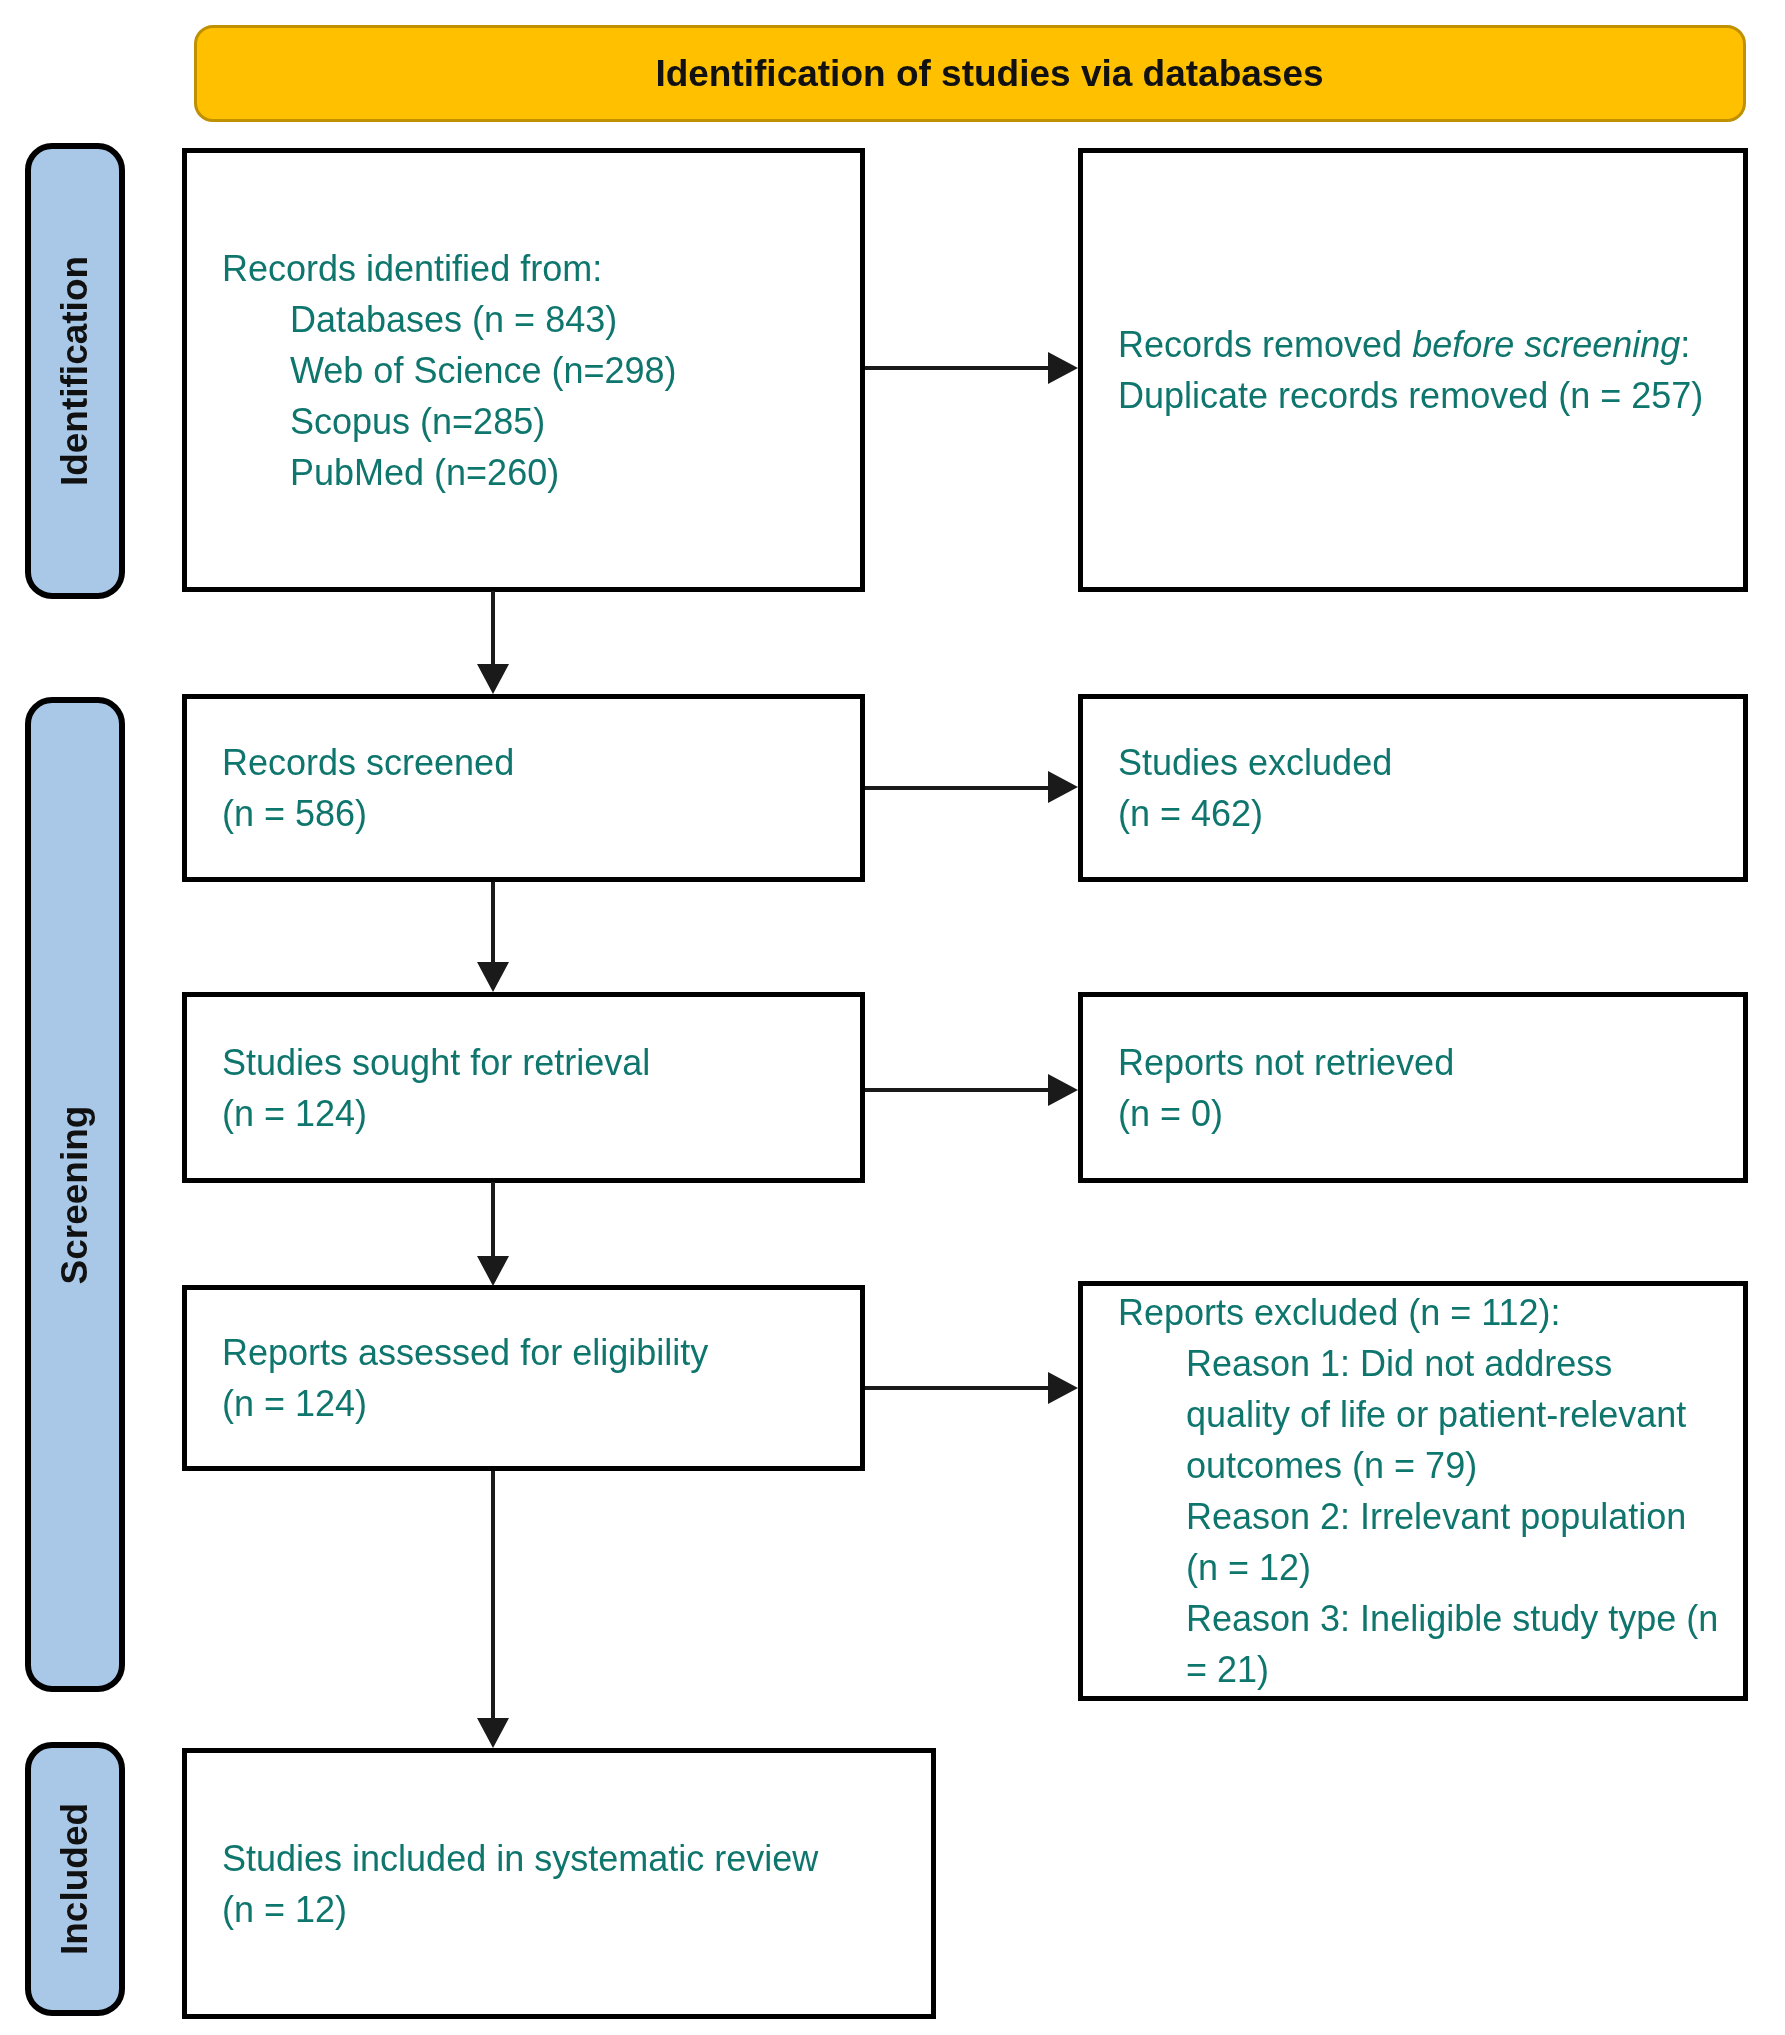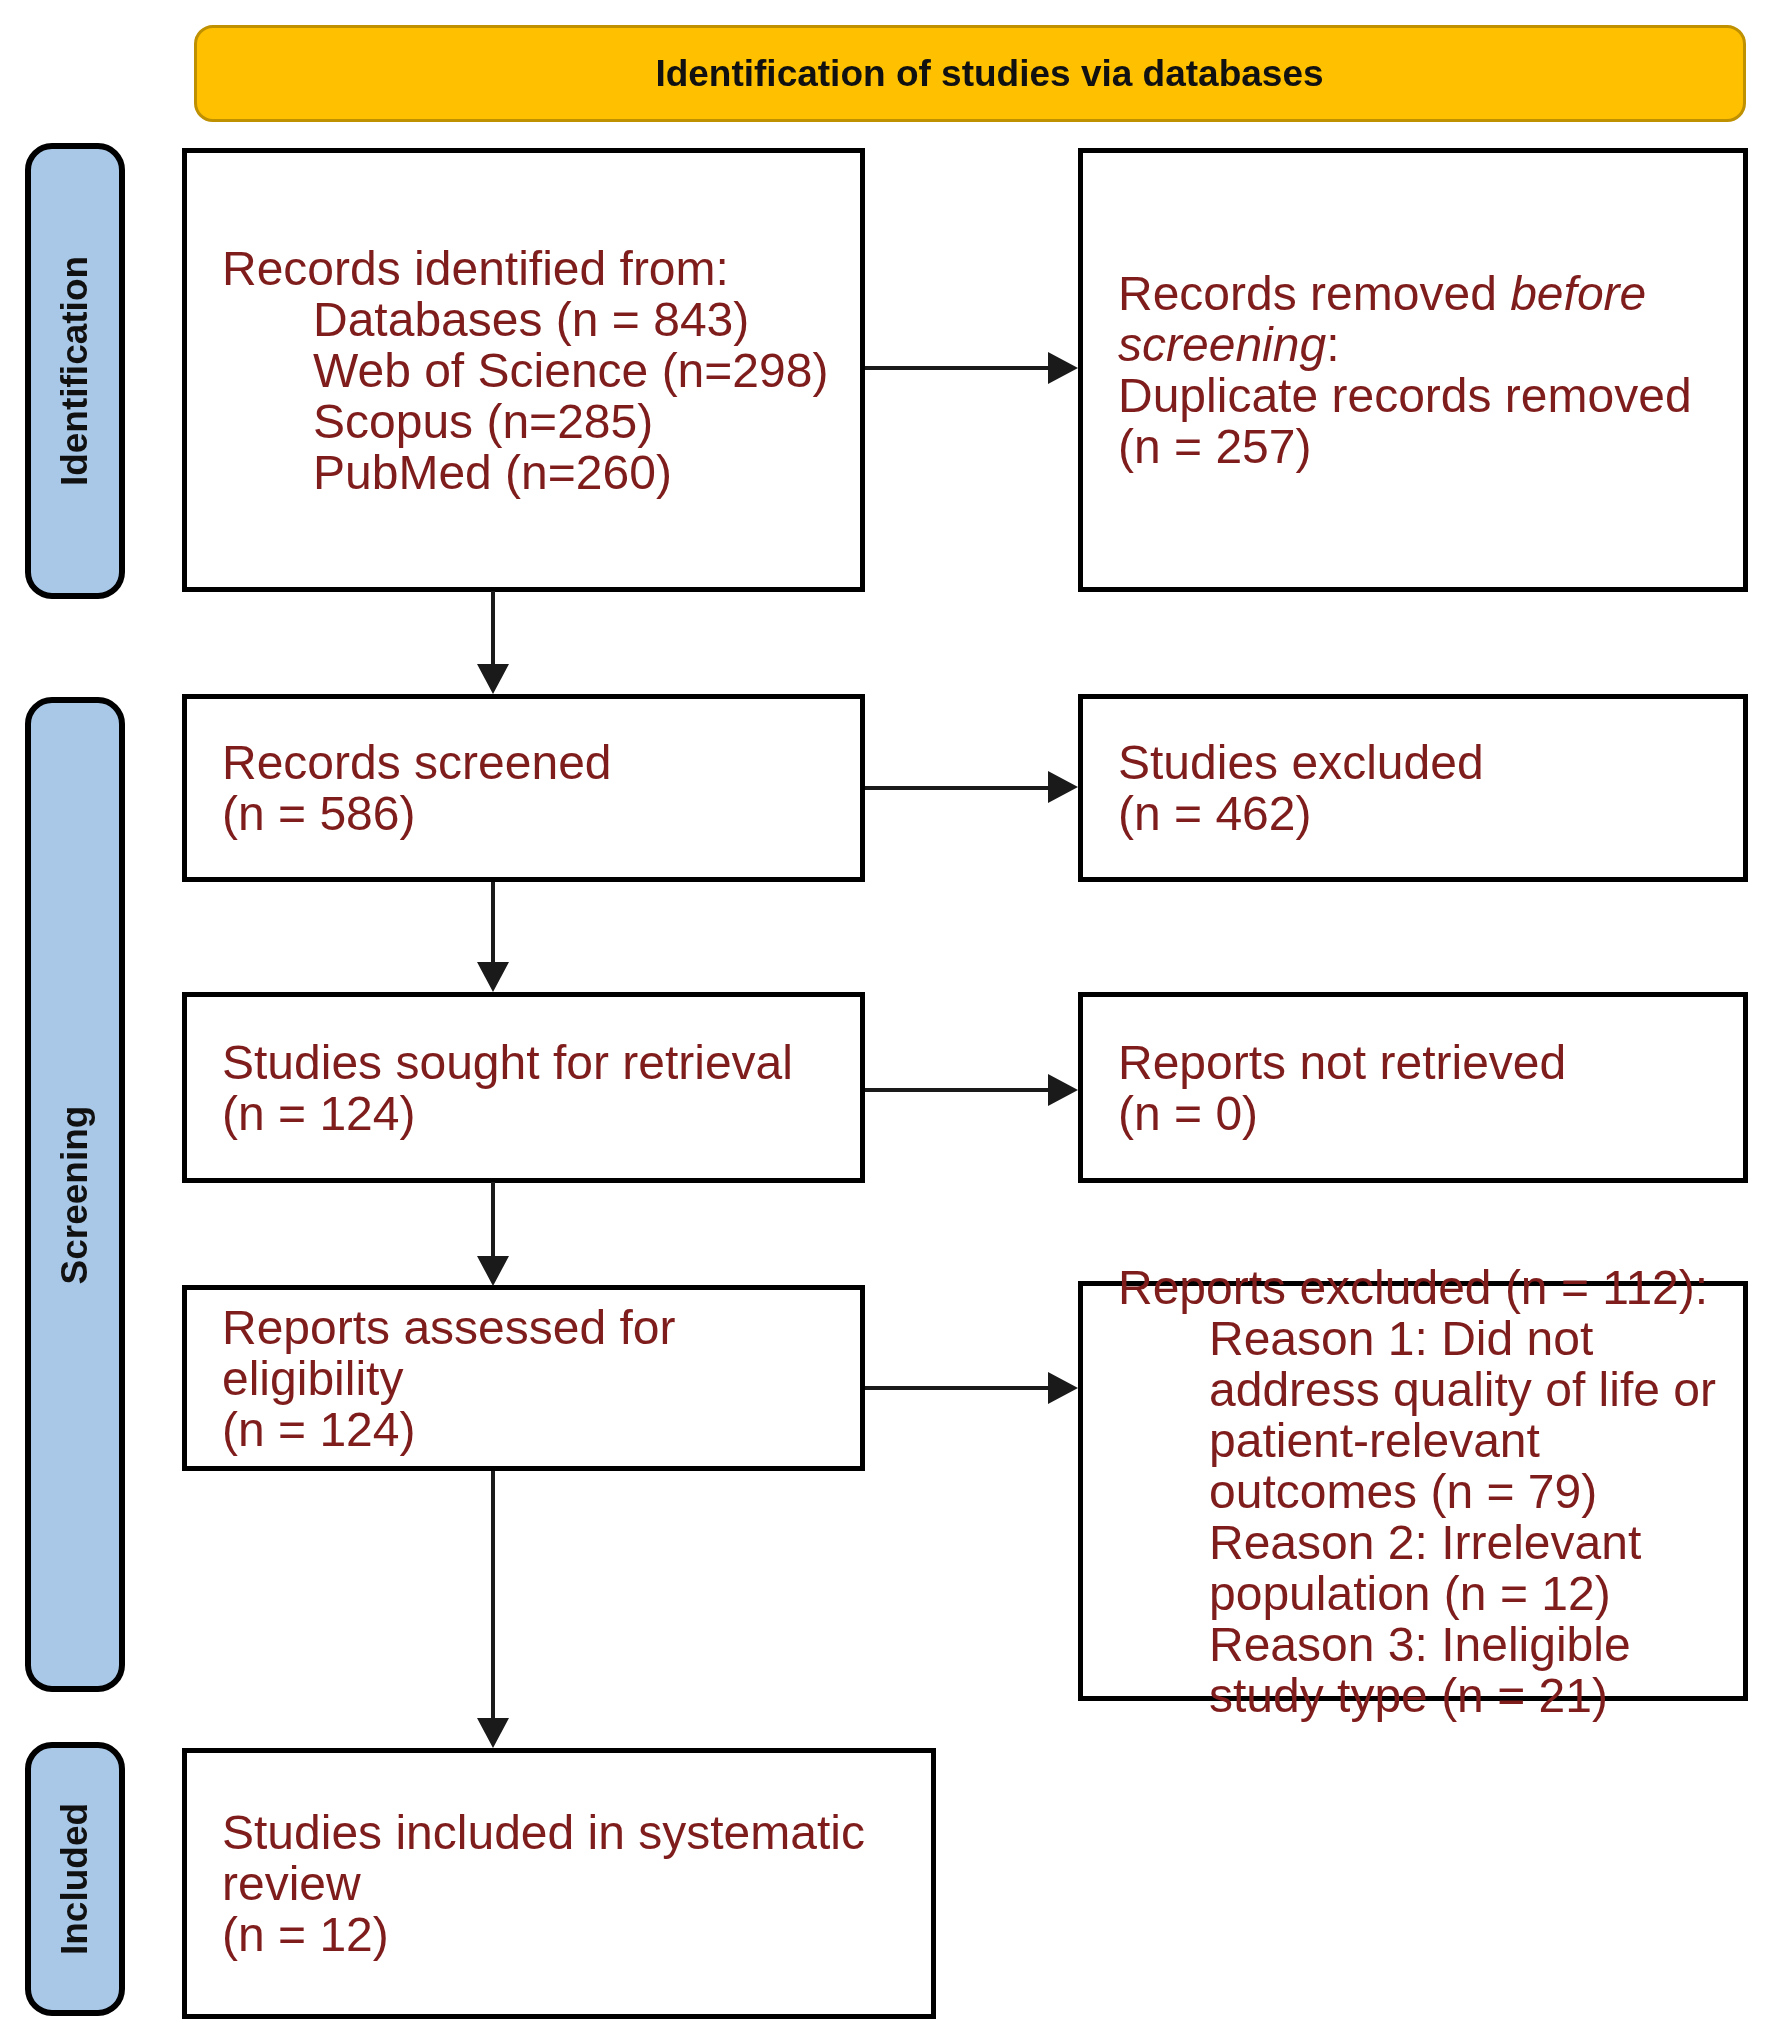--- a/index.html
+++ b/index.html
@@ -49,24 +49,24 @@
     white-space:nowrap;
     font-size:37px; font-weight:bold; color:#111;
   }
   
   .box{
     position:absolute;
     box-sizing:border-box;
     background:#fff;
     border:5.4px solid var(--box-border);
     display:flex; flex-direction:column; justify-content:center;
-    font-size:48px; line-height:51px; color:#7f1d1d;
+    font-size:36px; line-height:51px; color:#0f766e;
   }
   .box .inner{padding-left:35px; padding-right:22.6px;}
-  .indent{margin-left:91px;}
+  .indent{margin-left:68px;}
   .italic{font-style:italic;}
   .b-identified{left:182px; top:148px; width:683px; height:444px;}
   .b-removed{left:1078px; top:148px; width:670px; height:444px;}
   .b-screened{left:182px; top:694px; width:683px; height:188px;}
   .b-excluded{left:1078px; top:694px; width:670px; height:188px;}
   .b-sought{left:182px; top:992px; width:683px; height:191px;}
   .b-notretrieved{left:1078px; top:992px; width:670px; height:191px;}
   .b-assessed{left:182px; top:1285px; width:683px; height:186px;}
   .b-reportsexcluded{left:1078px; top:1281px; width:670px; height:420px;}
   .b-included{left:182px; top:1748px; width:754px; height:271px;}

